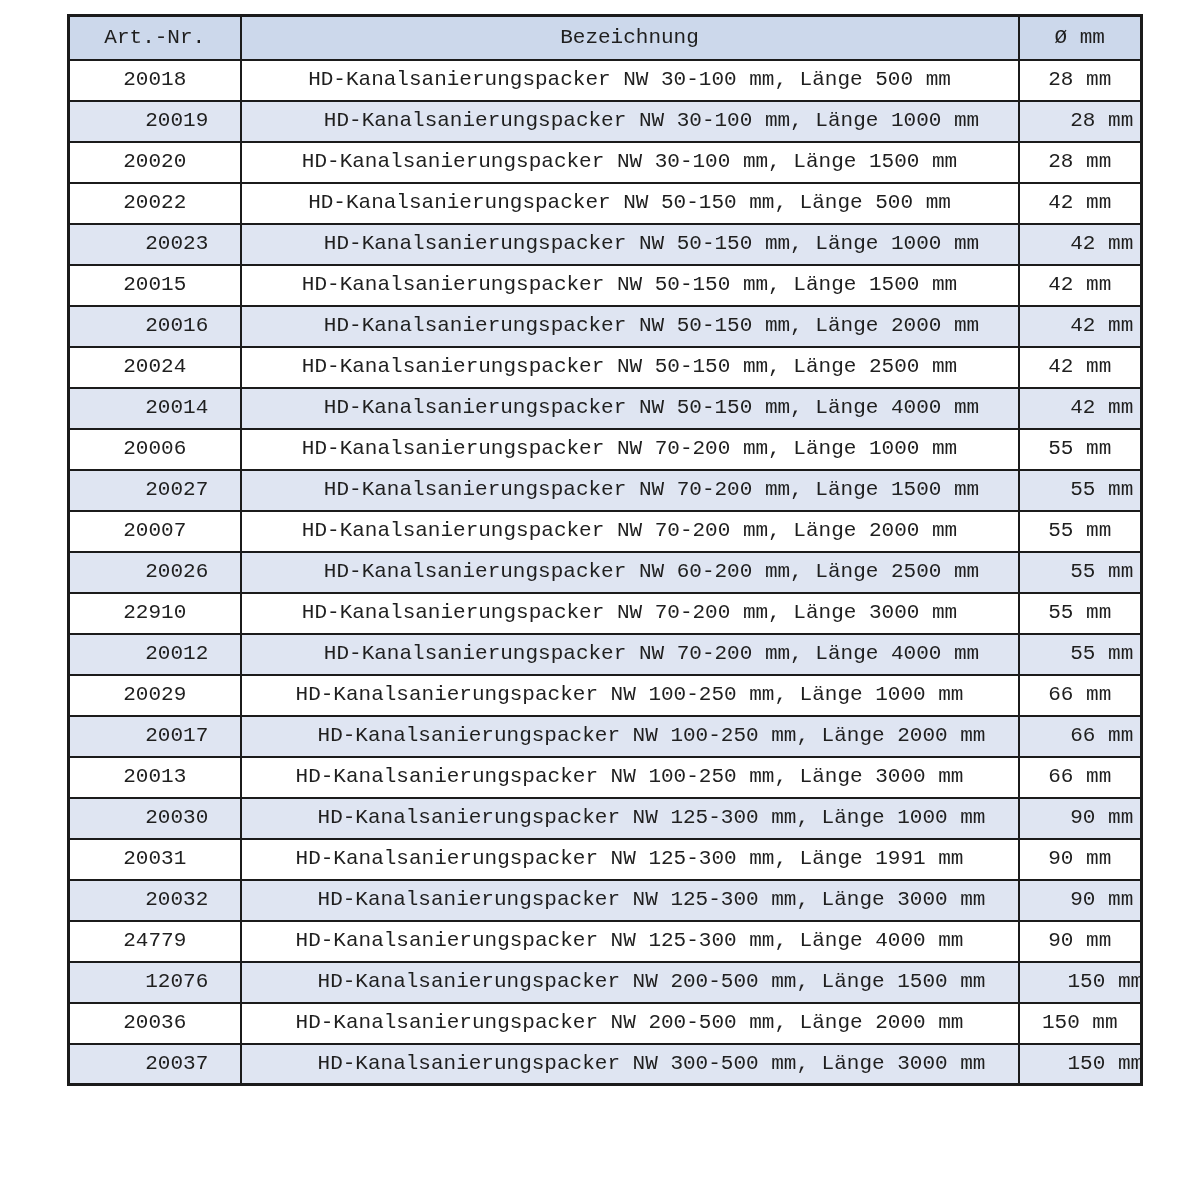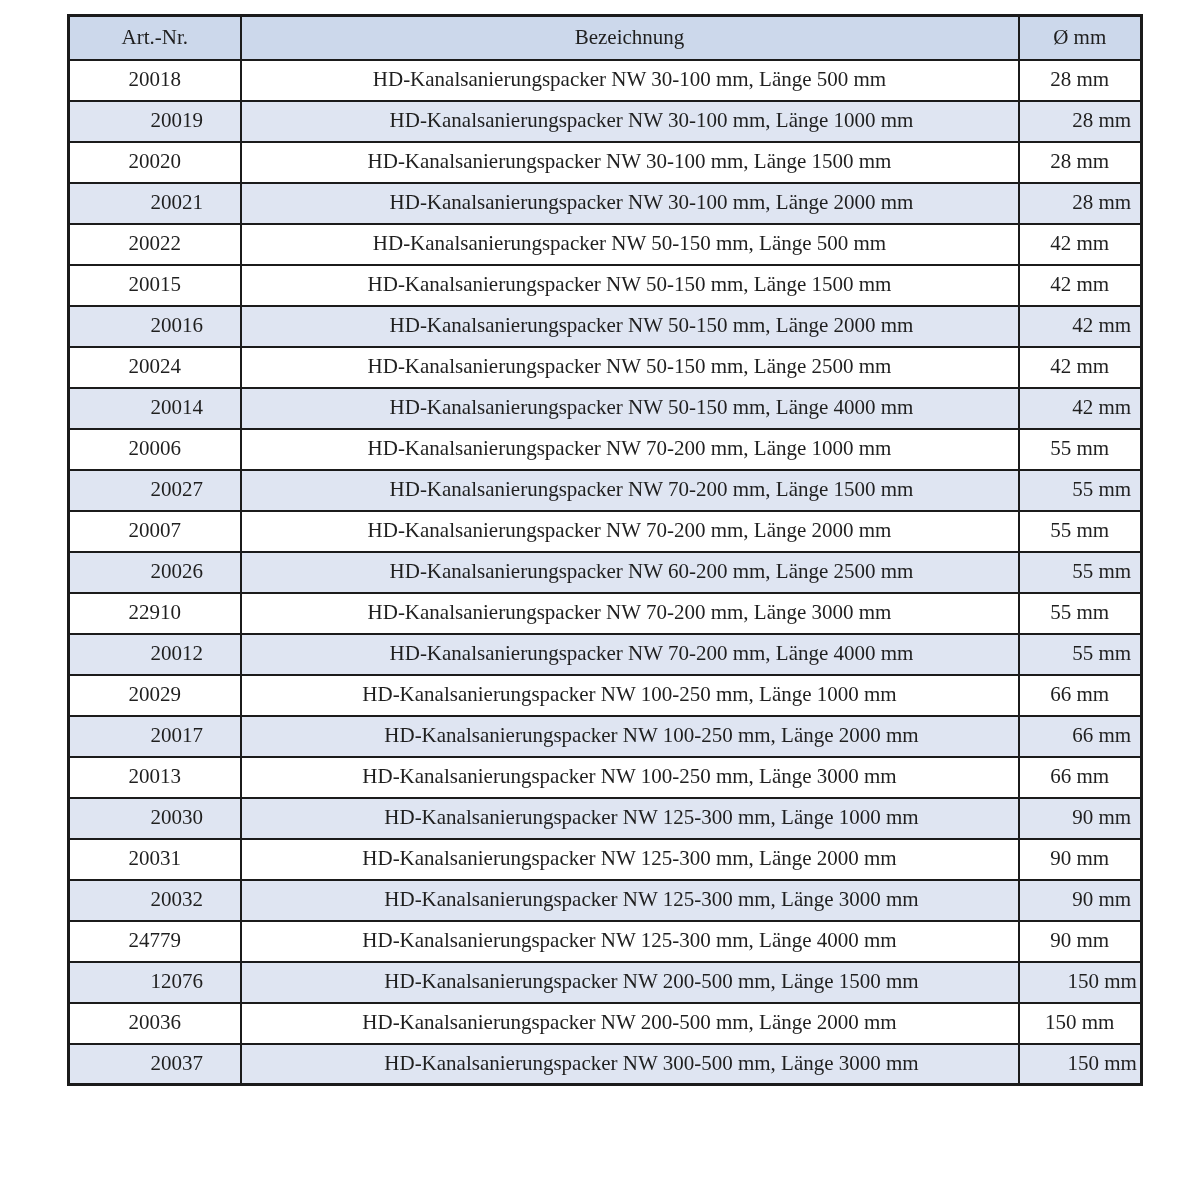--- a/index.html
+++ b/index.html
@@ -16,20 +16,21 @@
     width: 1200px;
     height: 1200px;
     font-family: "Liberation Serif", "DejaVu Serif", serif;
     color: var(--text-col);
   }
   .table-wrap {
     position: absolute;
     left: 67px;
     top: 14px;
     width: 1073px;
+    font-family: Liberation Mono, monospace;
   }
   table.product-table {
     width: 100%;
     border-collapse: collapse;
     table-layout: fixed;
     border: 3px solid var(--border-col);
   }
   table.product-table th,
   table.product-table td {
     border: 2px solid var(--border-col);
@@ -82,28 +83,28 @@
         <tr class="stripe">
           <td>20019</td>
           <td>HD-Kanalsanierungspacker NW 30-100 mm, Länge 1000 mm</td>
           <td>28 mm</td>
         </tr>
         <tr>
           <td>20020</td>
           <td>HD-Kanalsanierungspacker NW 30-100 mm, Länge 1500 mm</td>
           <td>28 mm</td>
         </tr>
-        <tr class="stripe">
-          <td>20021</td>
-          <td>HD-Kanalsanierungspacker NW 30-100 mm, Länge 2000 mm</td>
-          <td>28 mm</td>
-        </tr>
         <tr>
           <td>20022</td>
           <td>HD-Kanalsanierungspacker NW 50-150 mm, Länge 500 mm</td>
+          <td>42 mm</td>
+        </tr>
+        <tr class="stripe">
+          <td>20023</td>
+          <td>HD-Kanalsanierungspacker NW 50-150 mm, Länge 1000 mm</td>
           <td>42 mm</td>
         </tr>
         <tr>
           <td>20015</td>
           <td>HD-Kanalsanierungspacker NW 50-150 mm, Länge 1500 mm</td>
           <td>42 mm</td>
         </tr>
         <tr class="stripe">
           <td>20016</td>
           <td>HD-Kanalsanierungspacker NW 50-150 mm, Länge 2000 mm</td>
@@ -164,21 +165,21 @@
           <td>HD-Kanalsanierungspacker NW 100-250 mm, Länge 3000 mm</td>
           <td>66 mm</td>
         </tr>
         <tr class="stripe">
           <td>20030</td>
           <td>HD-Kanalsanierungspacker NW 125-300 mm, Länge 1000 mm</td>
           <td>90 mm</td>
         </tr>
         <tr>
           <td>20031</td>
-          <td>HD-Kanalsanierungspacker NW 125-300 mm, Länge 2000 mm</td>
+          <td>HD-Kanalsanierungspacker NW 125-300 mm, Länge 1991 mm</td>
           <td>90 mm</td>
         </tr>
         <tr class="stripe">
           <td>20032</td>
           <td>HD-Kanalsanierungspacker NW 125-300 mm, Länge 3000 mm</td>
           <td>90 mm</td>
         </tr>
         <tr>
           <td>24779</td>
           <td>HD-Kanalsanierungspacker NW 125-300 mm, Länge 4000 mm</td>

